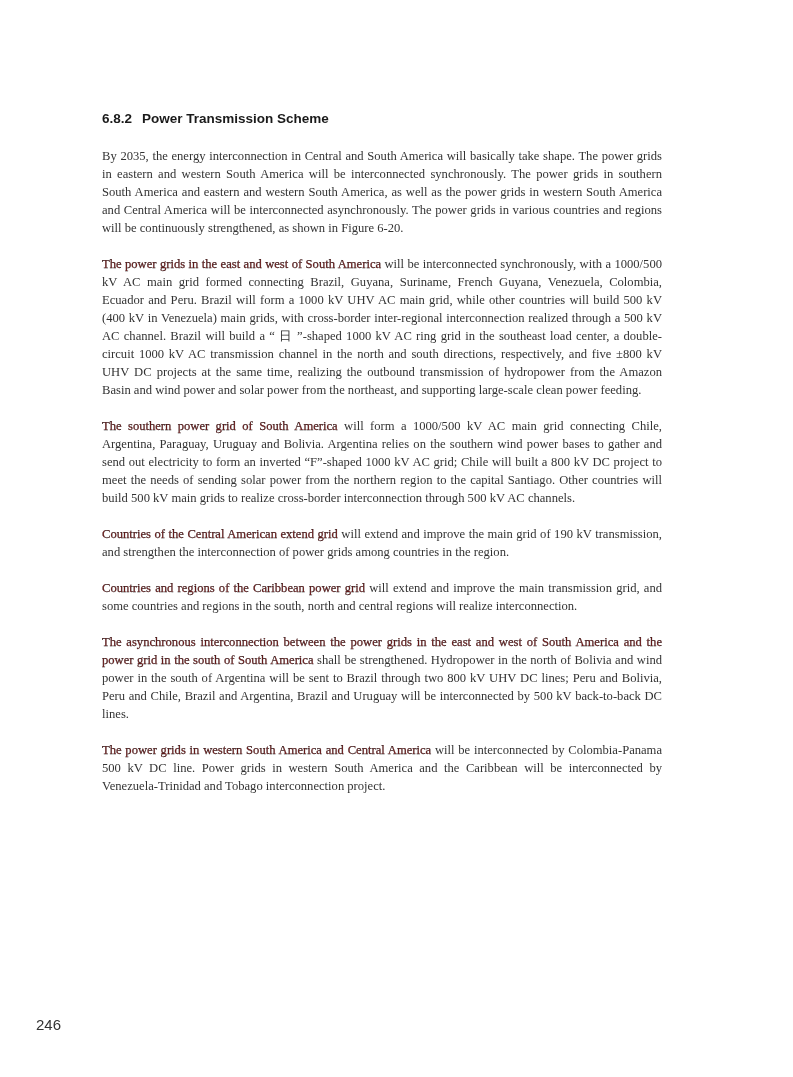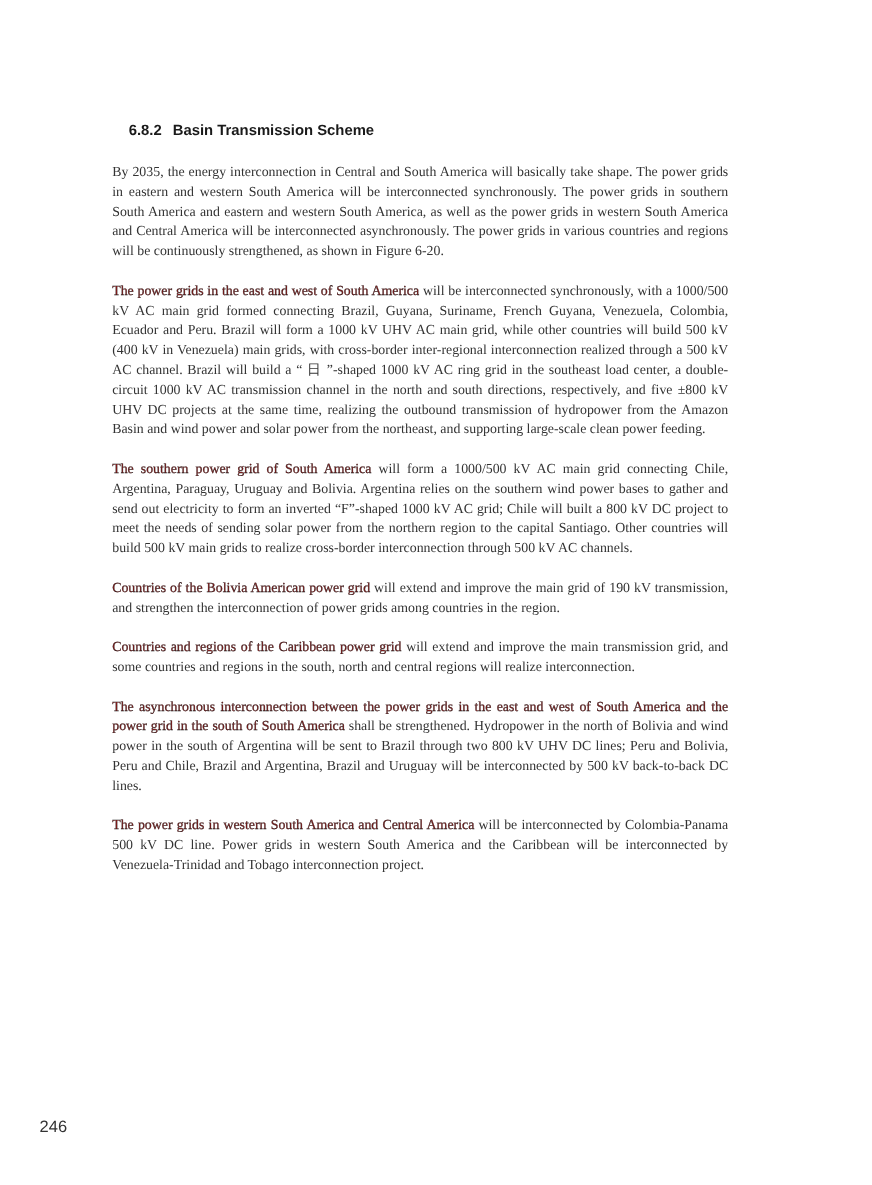--- a/index.html
+++ b/index.html
@@ -27,21 +27,20 @@
       left: 102px;
       top: 111px;
       font-size: 13.5px;
       font-weight: bold;
       color: #1a1a1a;
       letter-spacing: 0px;
       margin: 0;
     }
     .section-heading .num {
       margin-right: 10px;
-      margin-left: 15px;
     }
     .body {
       position: absolute;
       left: 102px;
       top: 147px;
       width: 560px;
     }
     .para {
       margin: 0 0 18px 0;
       font-size: 12.6px;
@@ -62,31 +61,31 @@
       font-size: 15px;
       color: #333333;
     }
   </style>
 </head>
 <body>
 
 <div class="page">
 
   <h3 class="section-heading">
-    <span class="num">6.8.2</span><span>Basin Transmission Scheme</span>
+    <span class="num">6.8.2</span><span>Power Transmission Scheme</span>
   </h3>
 
   <div class="body">
     <p class="para"><span class="lead"></span><span>By 2035, the energy interconnection in Central and South America will basically take shape. The power grids in eastern and western South America will be interconnected synchronously. The power grids in southern South America and eastern and western South America, as well as the power grids in western South America and Central America will be interconnected asynchronously. The power grids in various countries and regions will be continuously strengthened, as shown in Figure 6-20.</span></p>
 
     <p class="para"><span class="lead">The power grids in the east and west of South America</span><span> will be interconnected synchronously, with a 1000/500 kV AC main grid formed connecting Brazil, Guyana, Suriname, French Guyana, Venezuela, Colombia, Ecuador and Peru. Brazil will form a 1000 kV UHV AC main grid, while other countries will build 500 kV (400 kV in Venezuela) main grids, with cross-border inter-regional interconnection realized through a 500 kV AC channel. Brazil will build a “ 日 ”-shaped 1000 kV AC ring grid in the southeast load center, a double-circuit 1000 kV AC transmission channel in the north and south directions, respectively, and five ±800 kV UHV DC projects at the same time, realizing the outbound transmission of hydropower from the Amazon Basin and wind power and solar power from the northeast, and supporting large-scale clean power feeding.</span></p>
 
     <p class="para"><span class="lead">The southern power grid of South America</span><span> will form a 1000/500 kV AC main grid connecting Chile, Argentina, Paraguay, Uruguay and Bolivia. Argentina relies on the southern wind power bases to gather and send out electricity to form an inverted “F”-shaped 1000 kV AC grid; Chile will built a 800 kV DC project to meet the needs of sending solar power from the northern region to the capital Santiago. Other countries will build 500 kV main grids to realize cross-border interconnection through 500 kV AC channels.</span></p>
 
-    <p class="para"><span class="lead">Countries of the Bolivia American power grid</span><span> will extend and improve the main grid of 190 kV transmission, and strengthen the interconnection of power grids among countries in the region.</span></p>
+    <p class="para"><span class="lead">Countries of the Central American extend grid</span><span> will extend and improve the main grid of 190 kV transmission, and strengthen the interconnection of power grids among countries in the region.</span></p>
 
     <p class="para"><span class="lead">Countries and regions of the Caribbean power grid</span><span> will extend and improve the main transmission grid, and some countries and regions in the south, north and central regions will realize interconnection.</span></p>
 
     <p class="para"><span class="lead">The asynchronous interconnection between the power grids in the east and west of South America and the power grid in the south of South America</span><span> shall be strengthened. Hydropower in the north of Bolivia and wind power in the south of Argentina will be sent to Brazil through two 800 kV UHV DC lines; Peru and Bolivia, Peru and Chile, Brazil and Argentina, Brazil and Uruguay will be interconnected by 500 kV back-to-back DC lines.</span></p>
 
     <p class="para"><span class="lead">The power grids in western South America and Central America</span><span> will be interconnected by Colombia-Panama 500 kV DC line. Power grids in western South America and the Caribbean will be interconnected by Venezuela-Trinidad and Tobago interconnection project.</span></p>
   </div>
 
   <div class="page-number">246</div>
 

